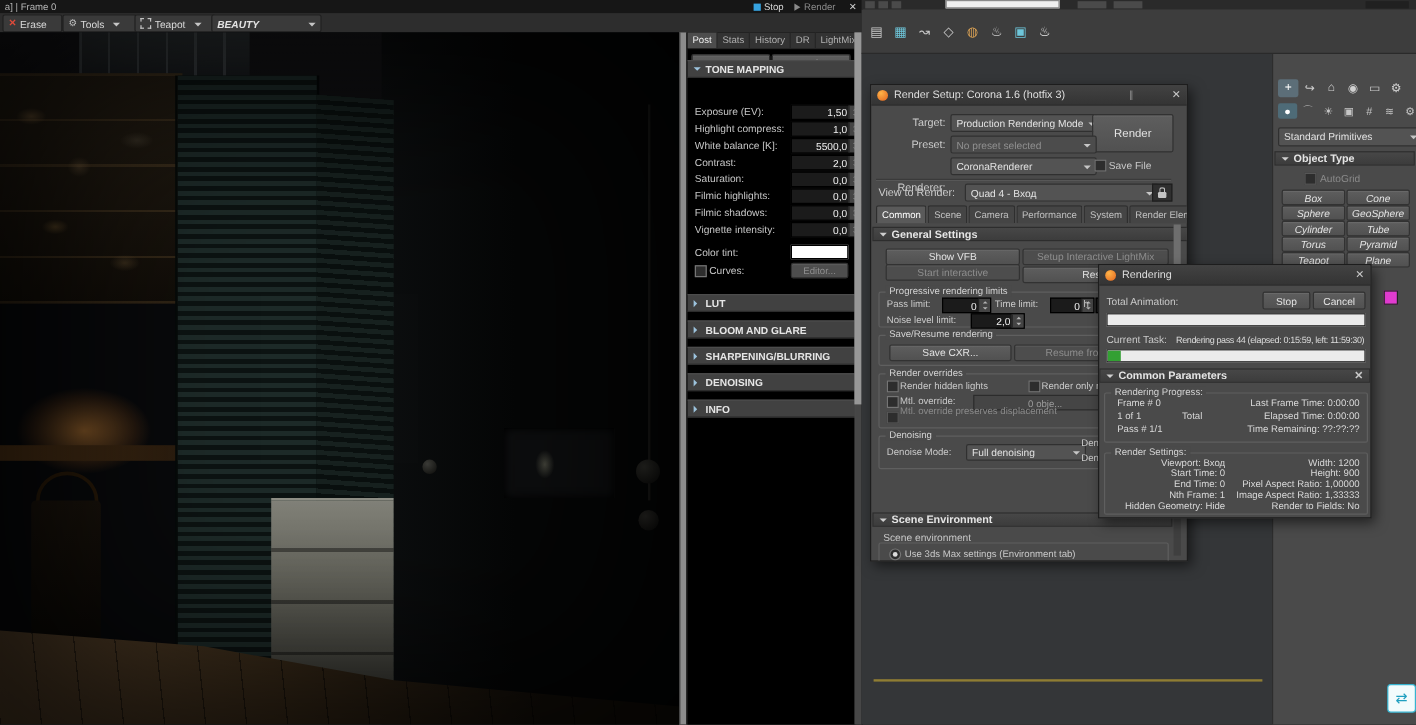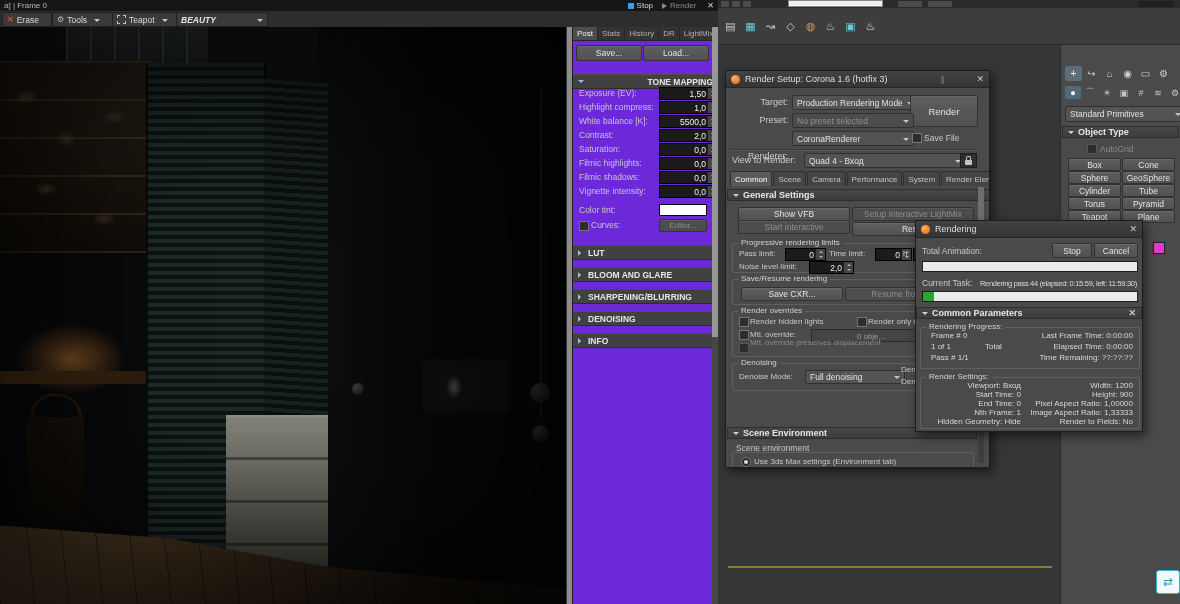--- a/index.html
+++ b/index.html
@@ -70,21 +70,21 @@
   .sc-drawer{left:226px;top:388px;width:102px;height:174px;border-top:2px solid #8f8f86;background:repeating-linear-gradient(180deg,transparent 0 40px,rgba(0,0,0,.4) 40px 43px),linear-gradient(180deg,#83837a 0,#6d6d64 30%,#4b4b44 75%,#33332e);}
   .sc-niche{left:420px;top:330px;width:92px;height:58px;background:#0d0e0f;box-shadow:inset 0 0 8px #000;}
   .sc-nlight{left:446px;top:348px;width:16px;height:24px;background:radial-gradient(ellipse at center,rgba(125,125,105,.5),transparent 70%);}
   .sc-cable{left:540px;top:60px;width:2px;height:330px;background:#1c1c1a;}
   .sc-lamp1{left:530px;top:356px;width:20px;height:20px;border-radius:50%;background:radial-gradient(circle at 35% 30%,#34342f,#0a0a09);}
   .sc-lamp2{left:532px;top:398px;width:17px;height:17px;border-radius:50%;background:radial-gradient(circle at 35% 30%,#302f2b,#090908);}
   .sc-floor{left:0;top:468px;width:566px;height:109px;background:repeating-linear-gradient(84deg,rgba(0,0,0,.45) 0 1px,transparent 1px 34px),linear-gradient(90deg,#57422b 0%,#3b2c1a 40%,#15100a 80%);clip-path:polygon(0 28%,30% 40%,58% 66%,100% 86%,100% 100%,0 100%);}
   .sc-vig{left:0;top:0;width:566px;height:577px;box-shadow:inset 0 0 140px 50px rgba(0,0,0,.75);}
 
   #img-scroll{position:absolute;left:566px;top:27px;width:6px;height:577px;background:#8c8c8c;border-left:1px solid #3a3a3a;}
-  #vfb-panel{position:absolute;left:572px;top:27px;width:140px;height:577px;background:#6d28d9;border-left:1px solid #1f1f1f;text-decoration:underline;}
+  #vfb-panel{position:absolute;left:572px;top:27px;width:140px;height:577px;background:#000000;border-left:1px solid #1f1f1f;text-decoration:underline;}
   .ptabs{position:absolute;left:0;top:0;height:13px;display:flex;border-bottom:1px solid #262626;}
   .ptab{height:13px;padding:0 4px;font-size:8px;display:flex;align-items:center;background:#333;color:#b0b0b0;border-right:1px solid #262626;white-space:nowrap;}
   .ptab.on{background:#4d4d4d;color:#f0f0f0;}
   .sechead{position:absolute;left:0;width:140px;height:15px;background:#414141;border-top:1px solid #4c4c4c;border-bottom:1px solid #2c2c2c;display:flex;align-items:center;gap:4px;padding-left:5px;box-sizing:border-box;font-size:8.5px;font-weight:bold;color:#e6e6e6;white-space:nowrap;}
   .tri{width:0;height:0;border:3px solid transparent;border-top-color:#9cc3dd;margin-top:3px;flex:none;}
   .tri.r{border:3px solid transparent;border-left-color:#9cc3dd;margin-top:0;}
   .flabel{position:absolute;left:6px;font-size:8.5px;color:#c6c6c6;white-space:nowrap;}
   .swatch{position:absolute;background:#fff;border:1px solid #000;}
   #panel-scroll{position:absolute;left:712px;top:27px;width:6px;height:577px;background:#474747;}
   #panel-scroll .thumb{position:absolute;left:0;top:0;width:6px;height:310px;background:#989898;}
@@ -99,21 +99,21 @@
   #viewport{position:absolute;left:718px;top:45px;width:342px;height:559px;background:#343638;}
   #vp-line{position:absolute;left:10px;top:521px;width:324px;height:2px;background:#8f7d33;}
 
   #cmd{position:absolute;left:1060px;top:45px;width:120px;height:559px;background:#4a4a4a;border-left:1px solid #2d2d2d;}
   .cmd-tabs{position:absolute;left:4px;top:21px;display:flex;gap:1px;}
   .cicon{width:17px;height:15px;display:flex;align-items:center;justify-content:center;font-size:10px;color:#d0d0d0;border-radius:2px;}
   .cicon.on{background:#5c6e78;color:#fff;}
   .cmd-subs{position:absolute;left:4px;top:41px;display:flex;gap:1px;}
   .sicon{width:16px;height:13px;display:flex;align-items:center;justify-content:center;font-size:9px;color:#c6c6c6;border-radius:2px;}
   .sicon.on{background:#4e6b77;color:#fff;}
-  .objbtn{font-size:8.5px;}
+  .objbtn{font-size:8.5px;font-style:italic;}
   #obj-color{position:absolute;left:92px;top:197px;width:10px;height:10px;background:#e23bd0;border:1px solid #222;}
 
   
   .rstabs{position:absolute;left:4px;top:100px;display:flex;gap:1px;}
   .rstab{height:14px;display:flex;align-items:center;padding:0 4px;font-size:8px;background:#454545;color:#c0c0c0;border:1px solid #2e2e2e;border-bottom:none;border-radius:2px 2px 0 0;white-space:nowrap;}
   .rstab.on{background:#5a5a5a;color:#fff;}
   .rs-scroll{position:absolute;left:252px;top:116px;width:6px;height:276px;background:#3f3f3f;}
   .rs-scroll .thumb{position:absolute;left:0;top:0;width:6px;height:140px;background:#6e6e6e;}
   .lockwrap{position:absolute;left:234px;top:82px;width:15px;height:13px;background:#2f2f2f;border:1px solid #1e1e1e;display:flex;align-items:center;justify-content:center;}
   .lock{width:7px;height:5px;background:#c4c4c4;border-radius:1px;position:relative;margin-top:3px;}
@@ -198,21 +198,21 @@
         <span class="ptab">DR</span>
         <span class="ptab">LightMix</span>
       </div>
       <div class="btn" style="left:3px;top:18px;width:64px;height:14px;">
           <span>Save...</span>
         </div>
       <div class="btn" style="left:70px;top:18px;width:64px;height:14px;">
           <span>Load...</span>
         </div>
 
-      <div class="sechead" style="top:47px;justify-content:space-between;">
+      <div class="sechead" style="top:23px;">
         <span class="tri"></span>
         <span>TONE MAPPING</span>
       </div>
 
       <span class="flabel" style="top:61px;">Exposure (EV):</span>
       <div class="vbox" style="left:86px;top:60px;width:46px;height:11px;">
           <span>1,50</span>
           <span class="spin">
             <b class="u"></b>
             <b class="d"></b>

